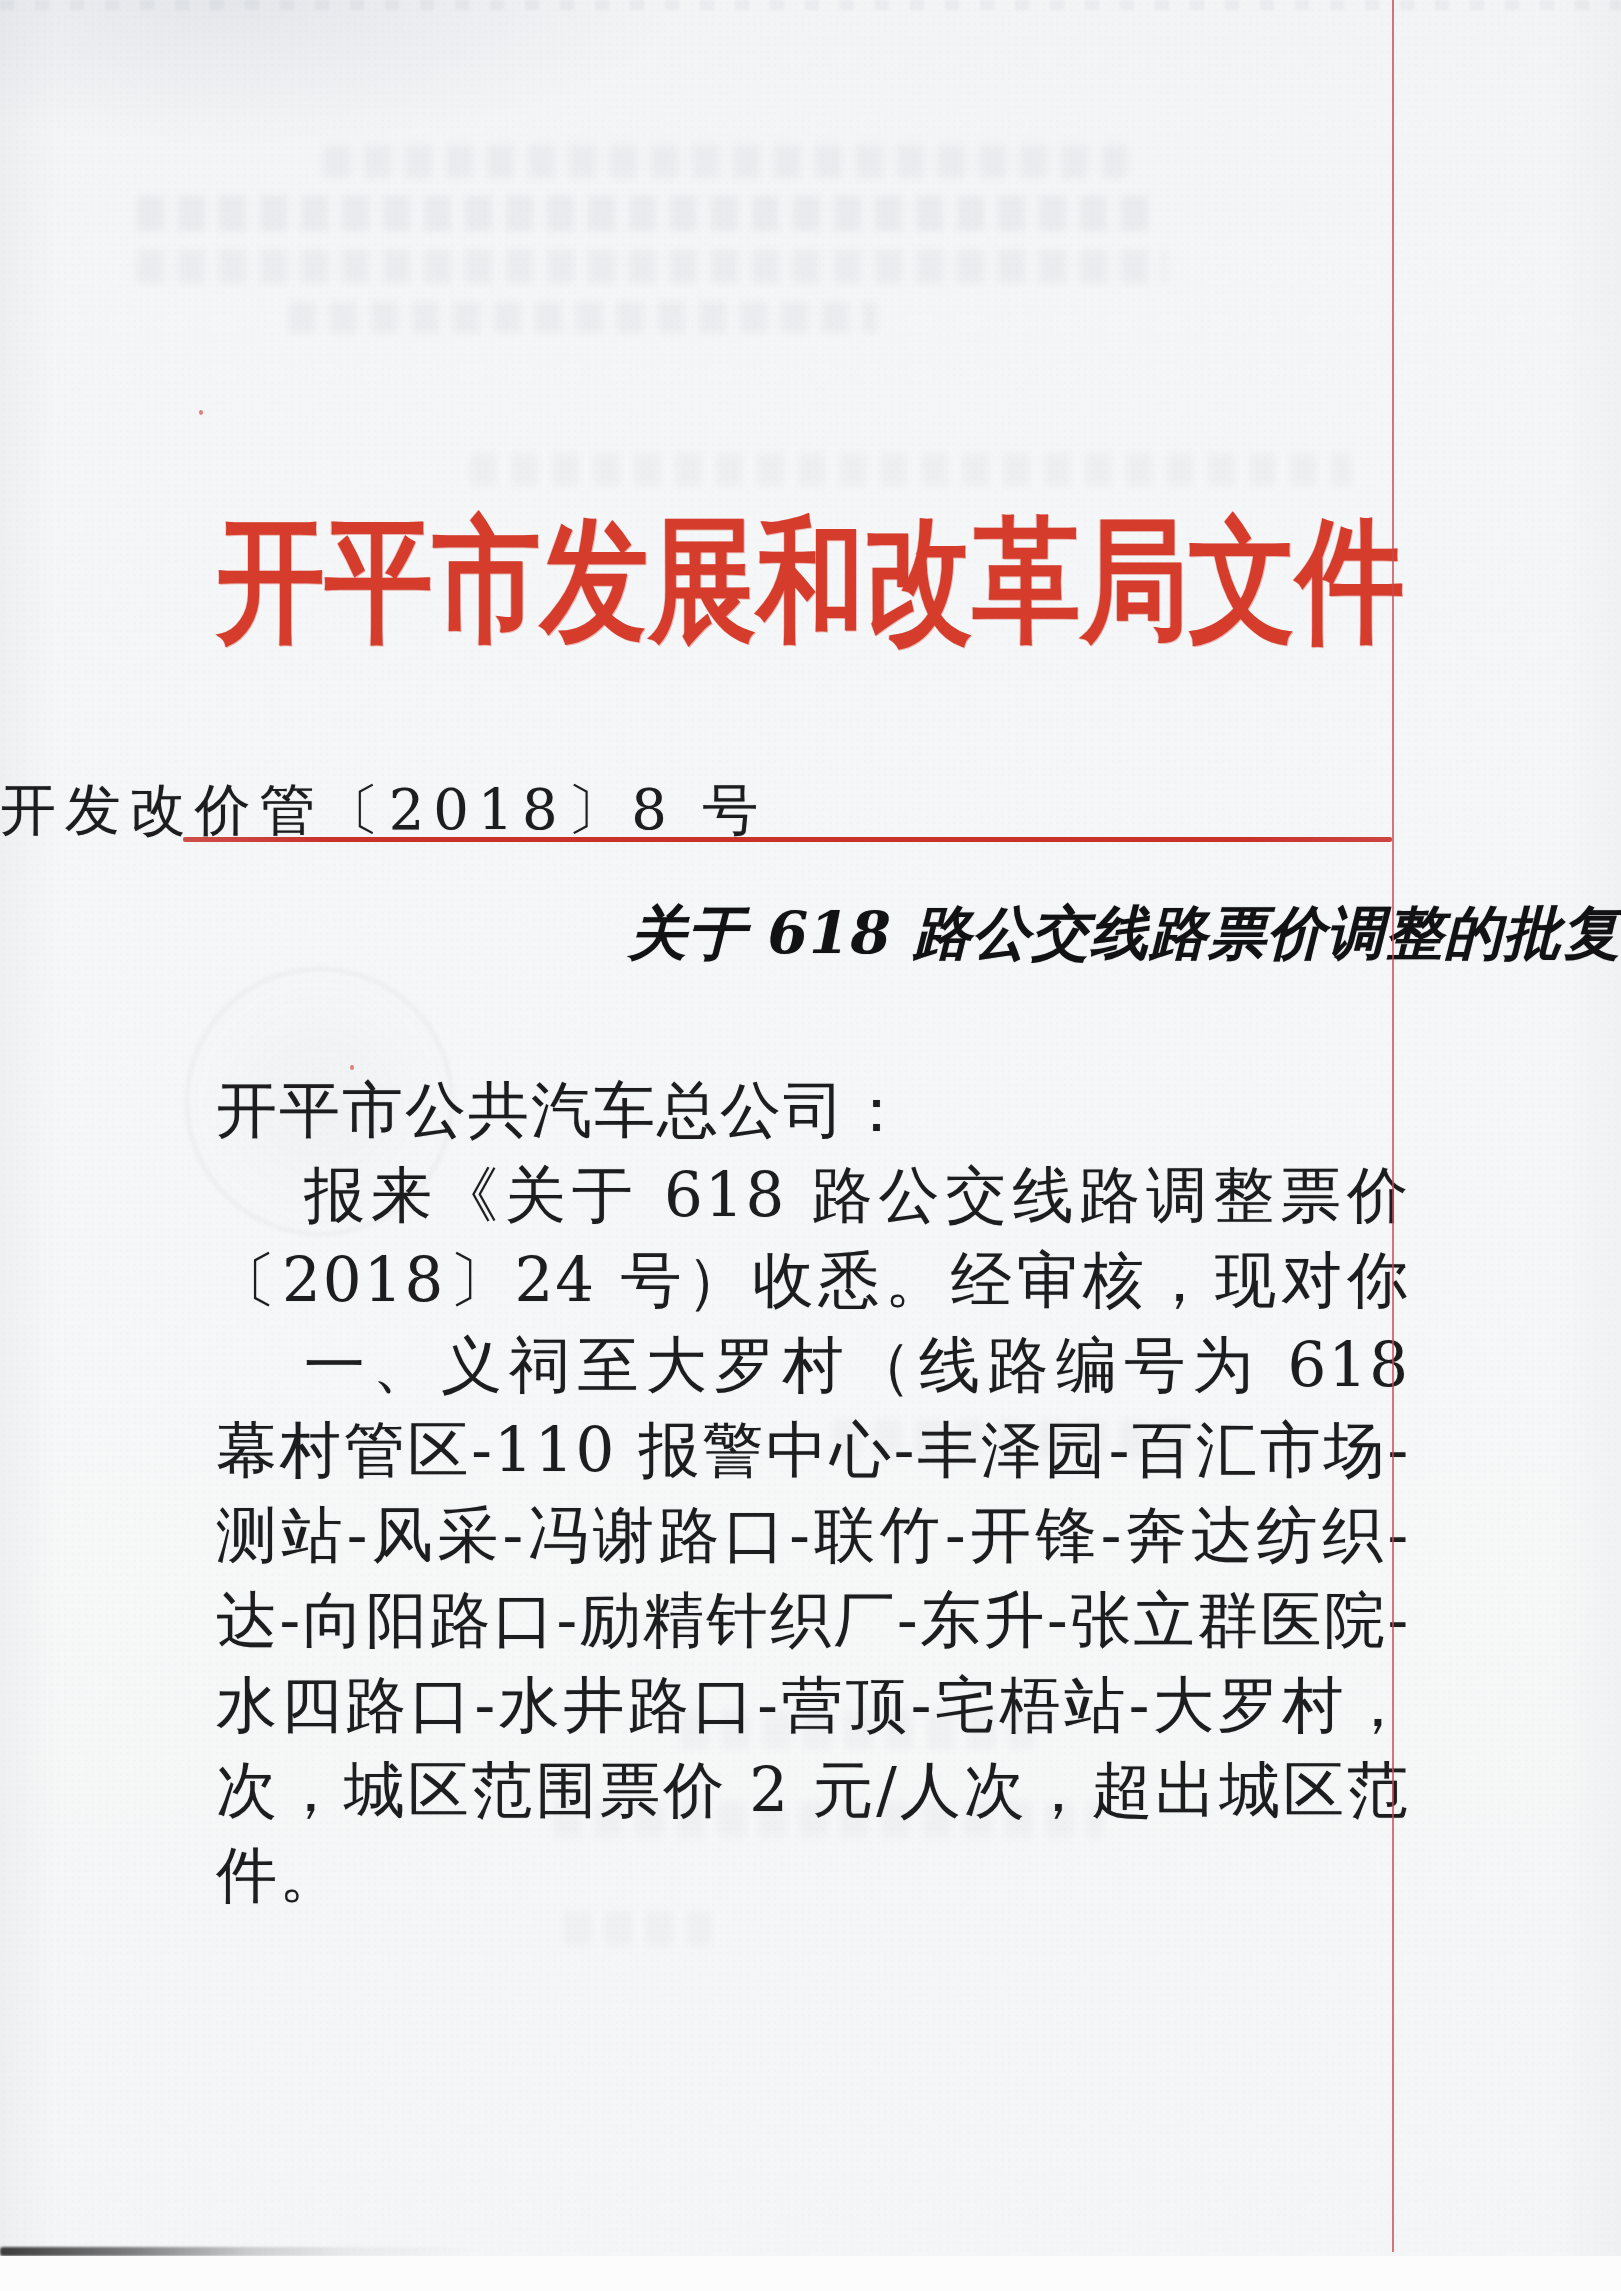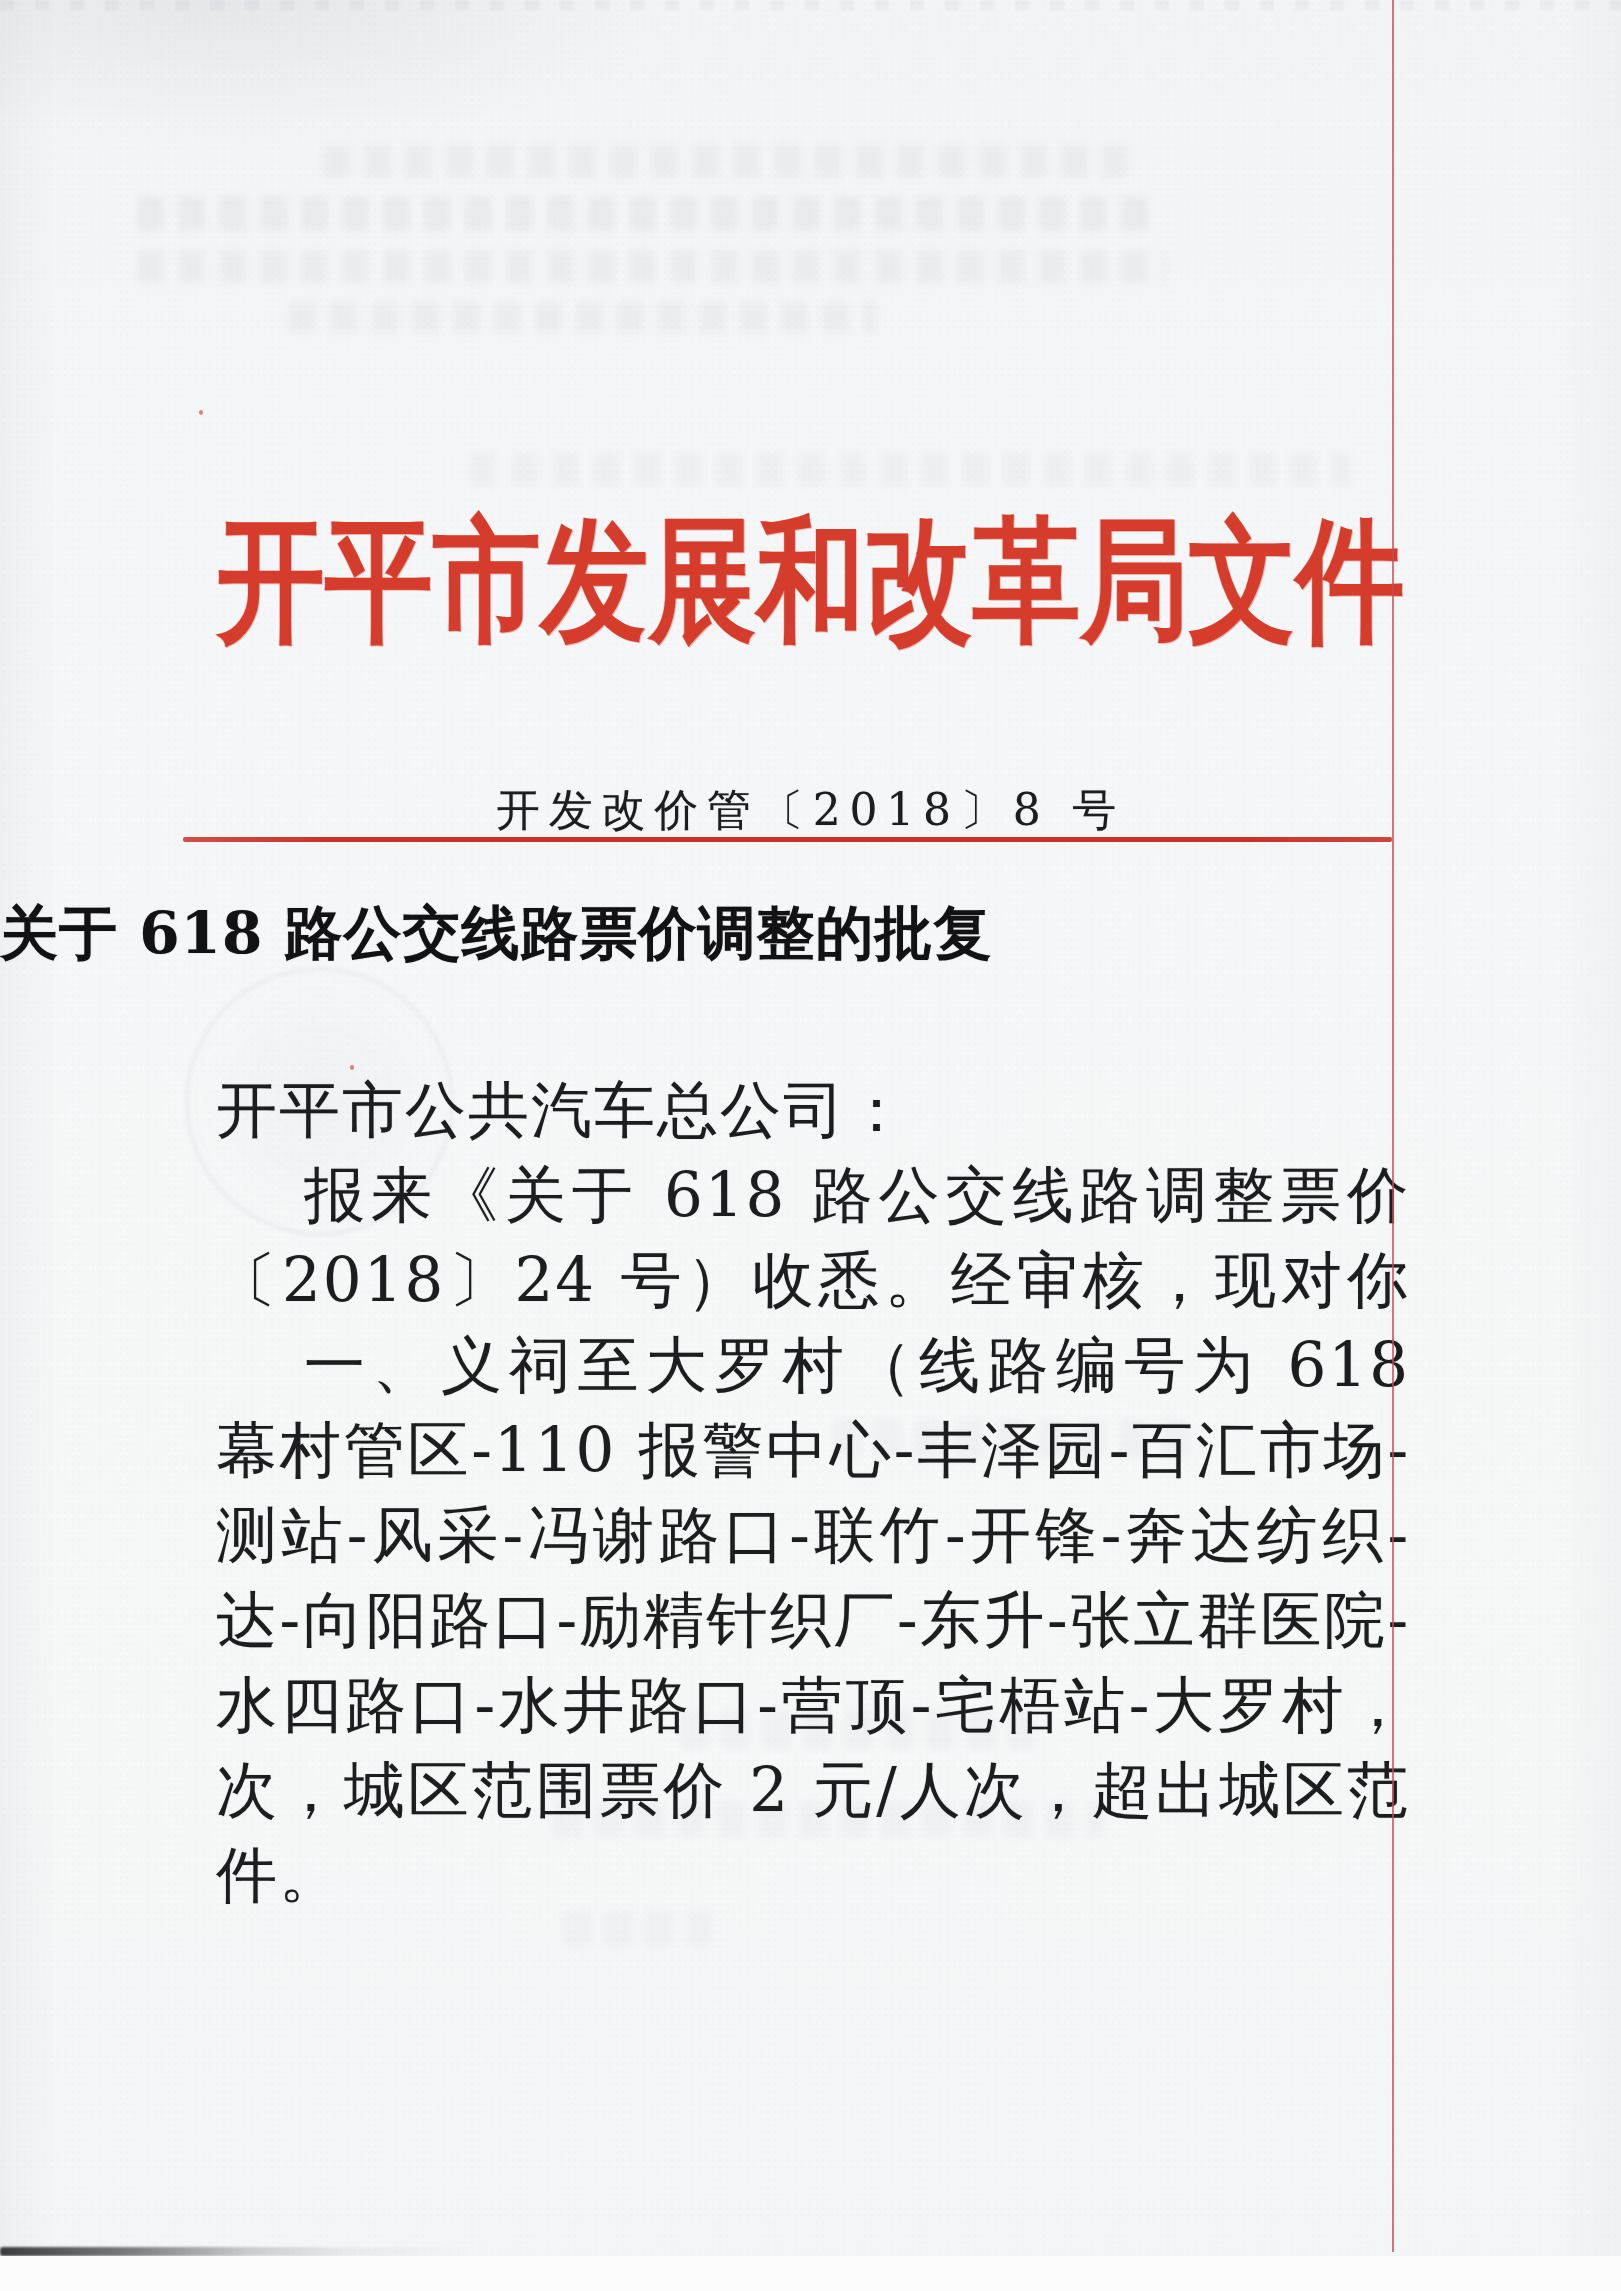--- a/index.html
+++ b/index.html
@@ -58,34 +58,35 @@
     text-align:center;line-height:172px;white-space:nowrap;font-family:Liberation Serif, serif;
   }
   .agency-header .stretch{
     display:inline-block;transform:scaleX(.85) scaleY(1.06);transform-origin:center;
     font-size:127px;font-weight:700;color:var(--red-header);
     text-shadow:1px 1px 0 rgba(205,58,43,.35), -1px 0 0 rgba(205,58,43,.25);
     letter-spacing:0;
   }
   .doc-number{
     position:absolute;left:0;top:779px;width:100%;height:61px;
-    text-align:center;line-height:61px;
-    font-size:44px;color:var(--ink);letter-spacing:8.8px;
+    text-align:left;line-height:61px;
+    font-size:56px;color:var(--ink);letter-spacing:8.8px;
     text-shadow:0 0 1px rgba(20,20,20,.35);
   }
   .red-rule{
     position:absolute;left:183px;top:837px;width:1209px;height:4.9px;
     background:linear-gradient(90deg,rgba(200,50,43,.85),var(--red-rule) 12%,var(--red-rule) 88%,rgba(200,50,43,.9));
     border-radius:2px;
   }
   .doc-title{
     position:absolute;left:0;top:887px;width:100%;height:93px;
-    text-align:left;line-height:93px;
+    text-align:right;line-height:93px;
     font-size:58px;font-weight:700;color:#121214;letter-spacing:1px;
     text-shadow:0 0 1px rgba(0,0,0,.45);
+    font-style:italic;
   }
   
   .body-block{
     position:absolute;left:216px;top:1067px;width:1194px;
     font-size:61px;color:var(--ink);
     text-shadow:0 0 1px rgba(25,25,28,.3);
   }
   .bline{
     height:85px;line-height:85px;white-space:nowrap;
     letter-spacing:2px;

